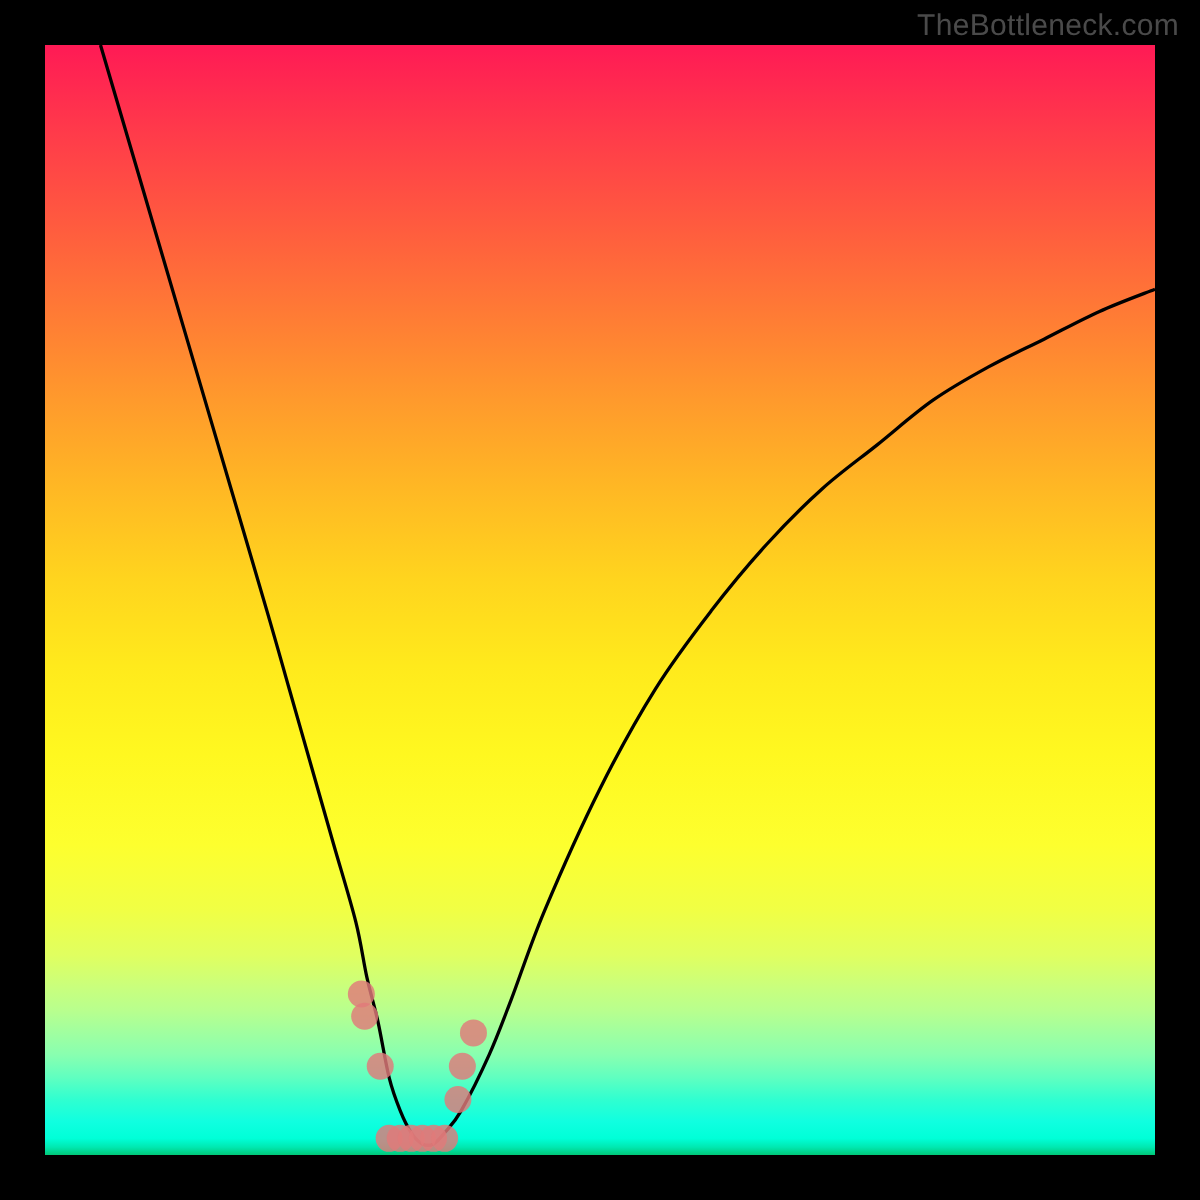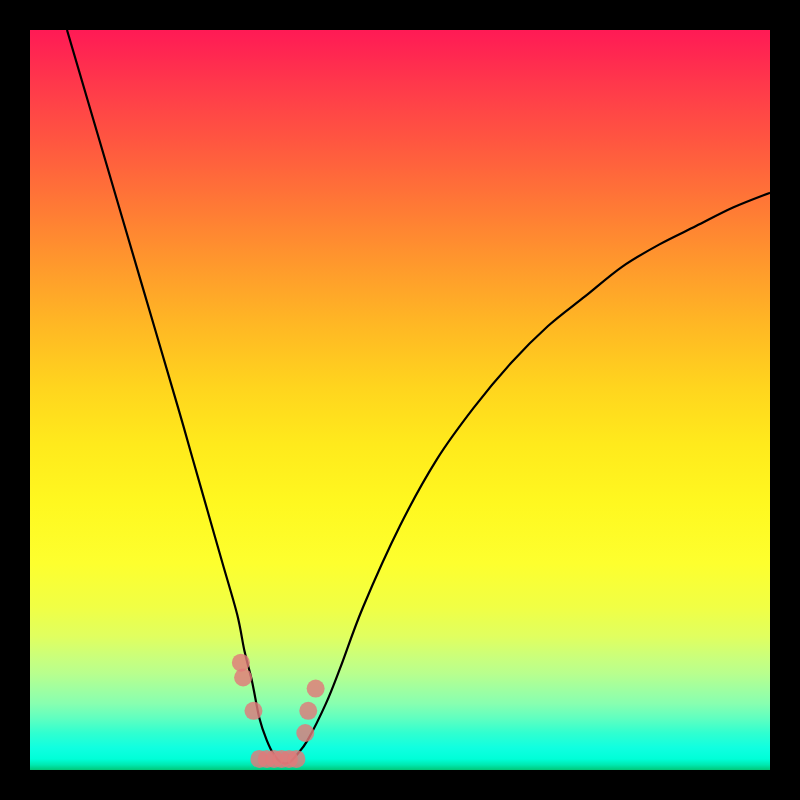--- a/index.html
+++ b/index.html
@@ -70,20 +70,21 @@
   }
   .marker {
     fill: #e07a7a;
     opacity: 0.82;
   }
 </style>
 </head>
 <body>
 
 <div class="frame">
+  <div class="watermark">TheBottleneck.com</div>
   <div class="plot-area">
     <div class="gradient-bg"></div>
     <svg class="curve" viewBox="0 0 740 740" preserveAspectRatio="none">
       <path id="curve-path" stroke="#000000" stroke-width="2.2" fill="none" d="M37.00,0.00 C43.17,20.97 61.67,83.87 74.00,125.80 C86.33,167.73 98.67,209.67 111.00,251.60 C123.33,293.53 139.37,347.80 148.00,377.40 C156.63,407.00 157.87,411.93 162.80,429.20 C167.73,446.47 172.67,463.73 177.60,481.00 C182.53,498.27 187.47,515.53 192.40,532.80 C197.33,550.07 203.50,569.80 207.20,584.60 C210.90,599.40 212.13,610.50 214.60,621.60 C217.07,632.70 219.53,640.10 222.00,651.20 C224.47,662.30 226.93,678.33 229.40,688.20 C231.87,698.07 234.33,704.23 236.80,710.40 C239.27,716.57 241.73,721.50 244.20,725.20 C246.67,728.90 249.13,731.37 251.60,732.60 C254.07,733.83 256.53,733.83 259.00,732.60 C261.47,731.37 263.32,728.90 266.40,725.20 C269.48,721.50 272.57,719.03 277.50,710.40 C282.43,701.77 290.45,685.73 296.00,673.40 C301.55,661.07 304.63,652.43 310.80,636.40 C316.97,620.37 323.13,600.63 333.00,577.20 C342.87,553.77 357.67,520.47 370.00,495.80 C382.33,471.13 394.67,448.93 407.00,429.20 C419.33,409.47 431.67,393.43 444.00,377.40 C456.33,361.37 468.67,346.57 481.00,333.00 C493.33,319.43 505.67,307.10 518.00,296.00 C530.33,284.90 542.67,276.27 555.00,266.40 C567.33,256.53 579.67,245.43 592.00,236.80 C604.33,228.17 616.67,221.38 629.00,214.60 C641.33,207.82 653.67,202.27 666.00,196.10 C678.33,189.93 690.67,183.15 703.00,177.60 C715.33,172.05 733.83,165.27 740.00,162.80"></path>
       <g id="markers">
           <circle cx="210.90" cy="632.70" r="9" class="marker"></circle>
           <circle cx="213.12" cy="647.50" r="9" class="marker"></circle>
           <circle cx="223.48" cy="680.80" r="9" class="marker"></circle>
           <circle cx="229.40" cy="728.90" r="9" class="marker"></circle>
           <circle cx="236.80" cy="728.90" r="9" class="marker"></circle>

